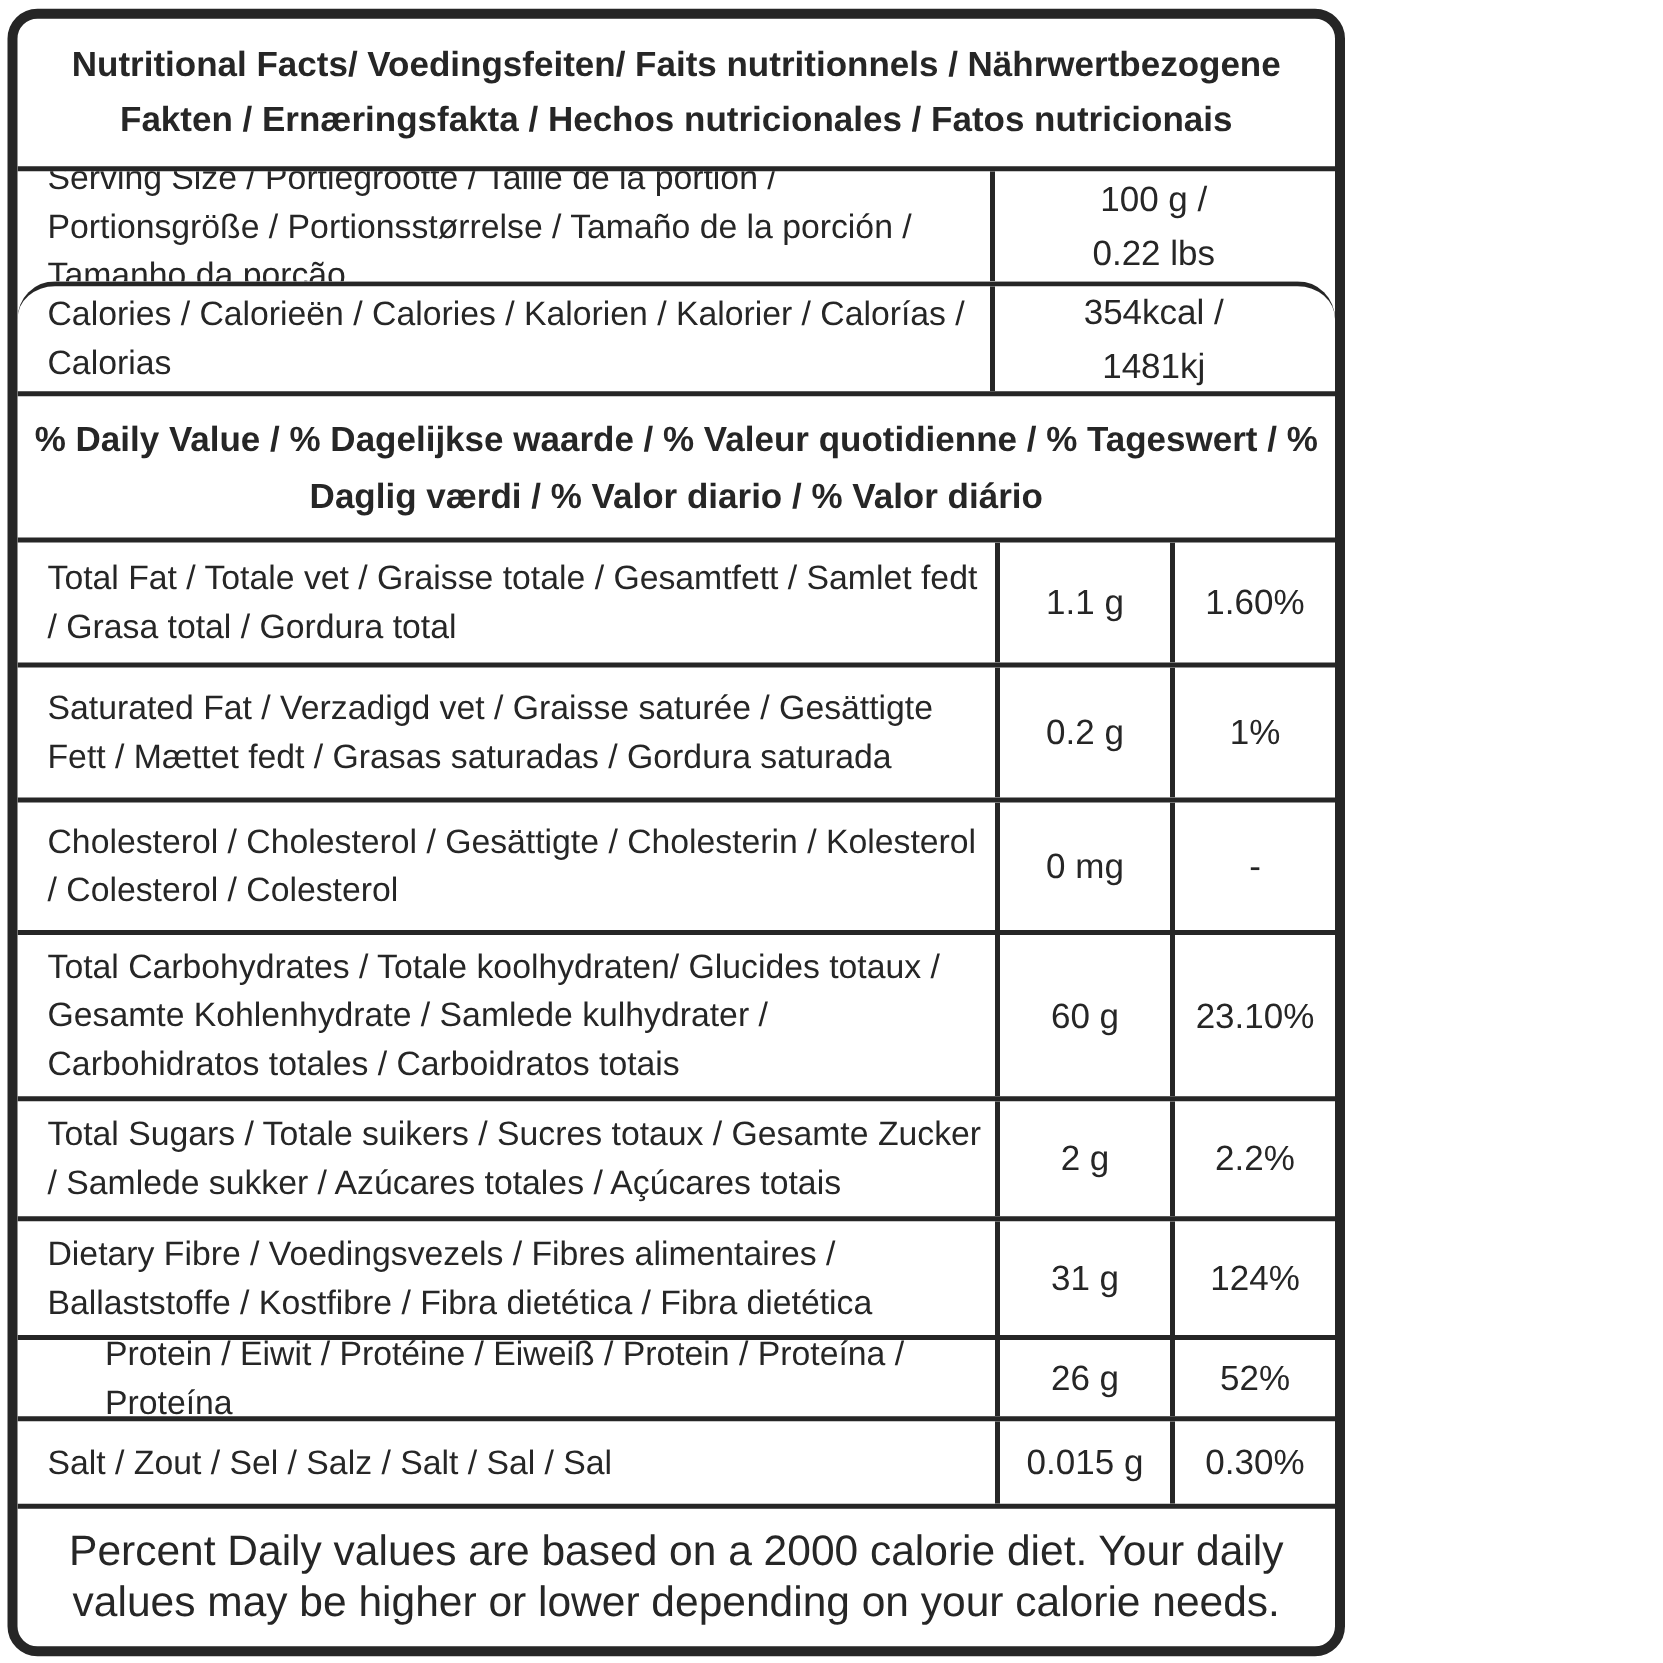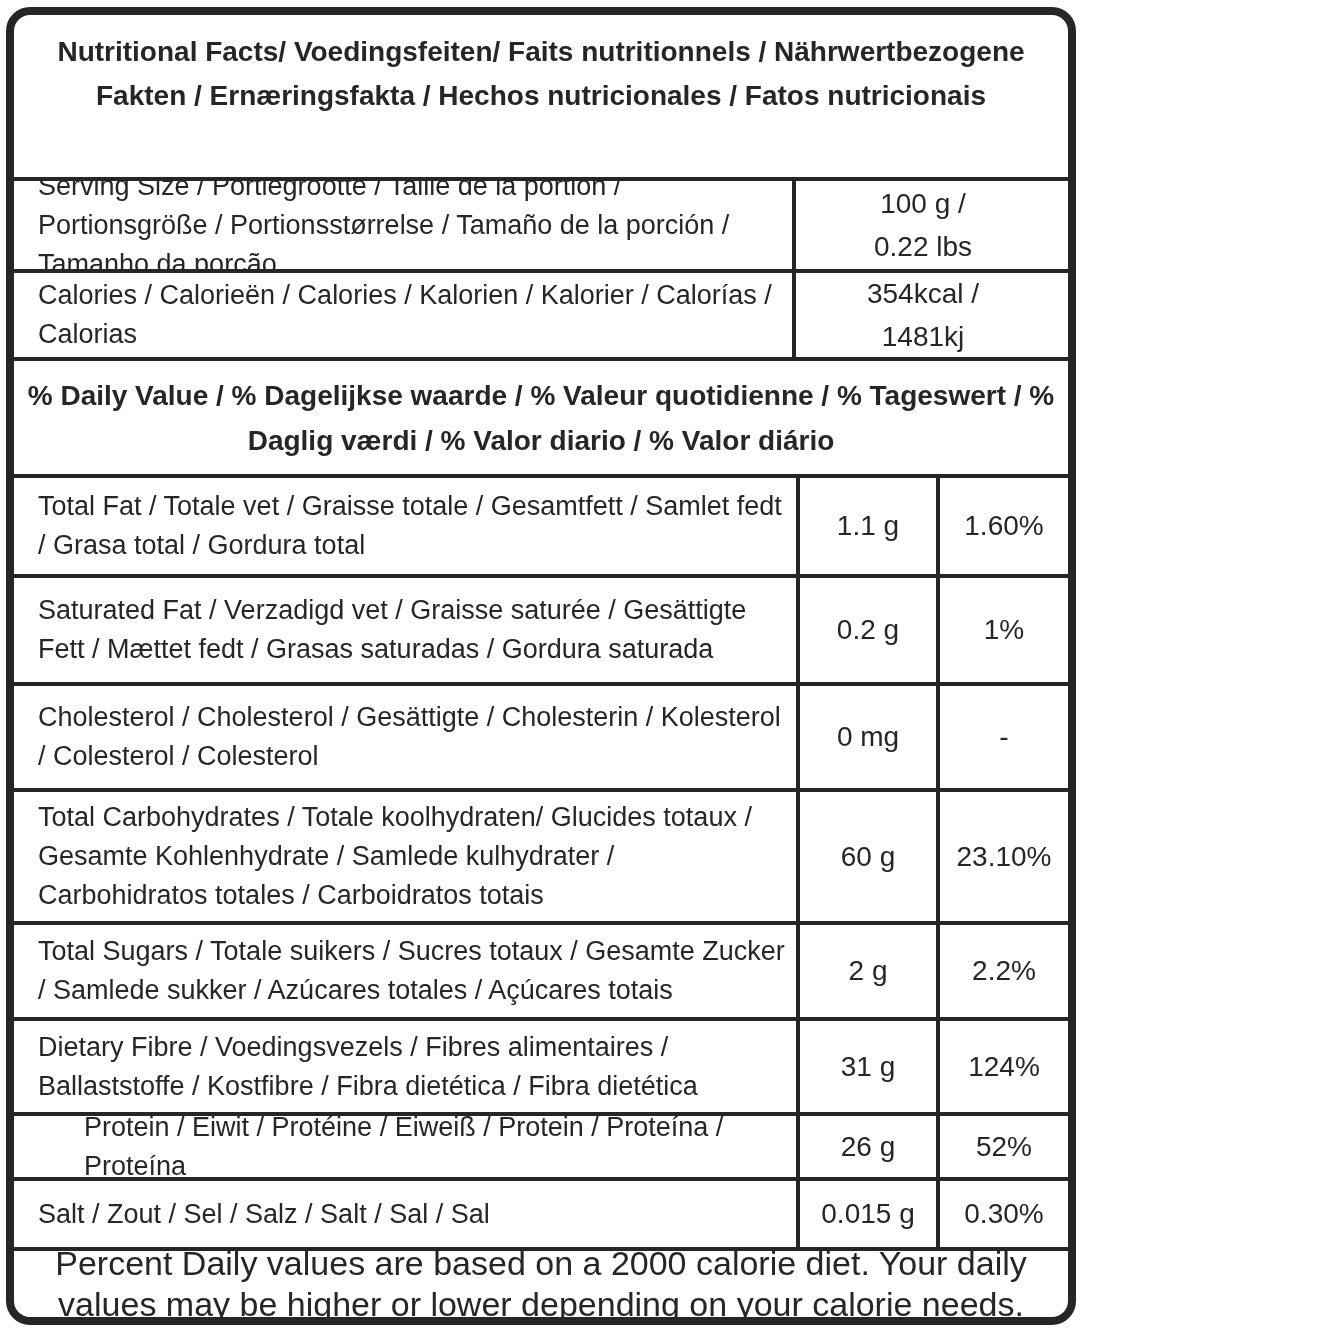--- a/index.html
+++ b/index.html
@@ -31,22 +31,22 @@
     display: flex;
     flex-direction: row;
     align-items: stretch;
     overflow: hidden;
     flex: 0 0 auto;
   }
   .row:first-child { border-top: none; }
 
   
   .h-header   { height: 118px; }
-  .h-serving  { height: 92px; margin-top: 44px;  }
-  .h-calories { height: 88px;  }
+  .h-serving  { height: 92px;  }
+  .h-calories { height: 88px; border-radius: 30px;  }
   .h-dv       { height: 117px; }
   .h-fat      { height: 100px; }
   .h-satfat   { height: 108px; }
   .h-chol     { height: 106px; }
   .h-carbs    { height: 133px; }
   .h-sugars   { height: 96px;  }
   .h-fibre    { height: 95px;  }
   .h-protein  { height: 65px; padding-left: 46px;  }
   .h-salt     { height: 70px;  }
   .h-footer   { flex: 1 1 auto; }

